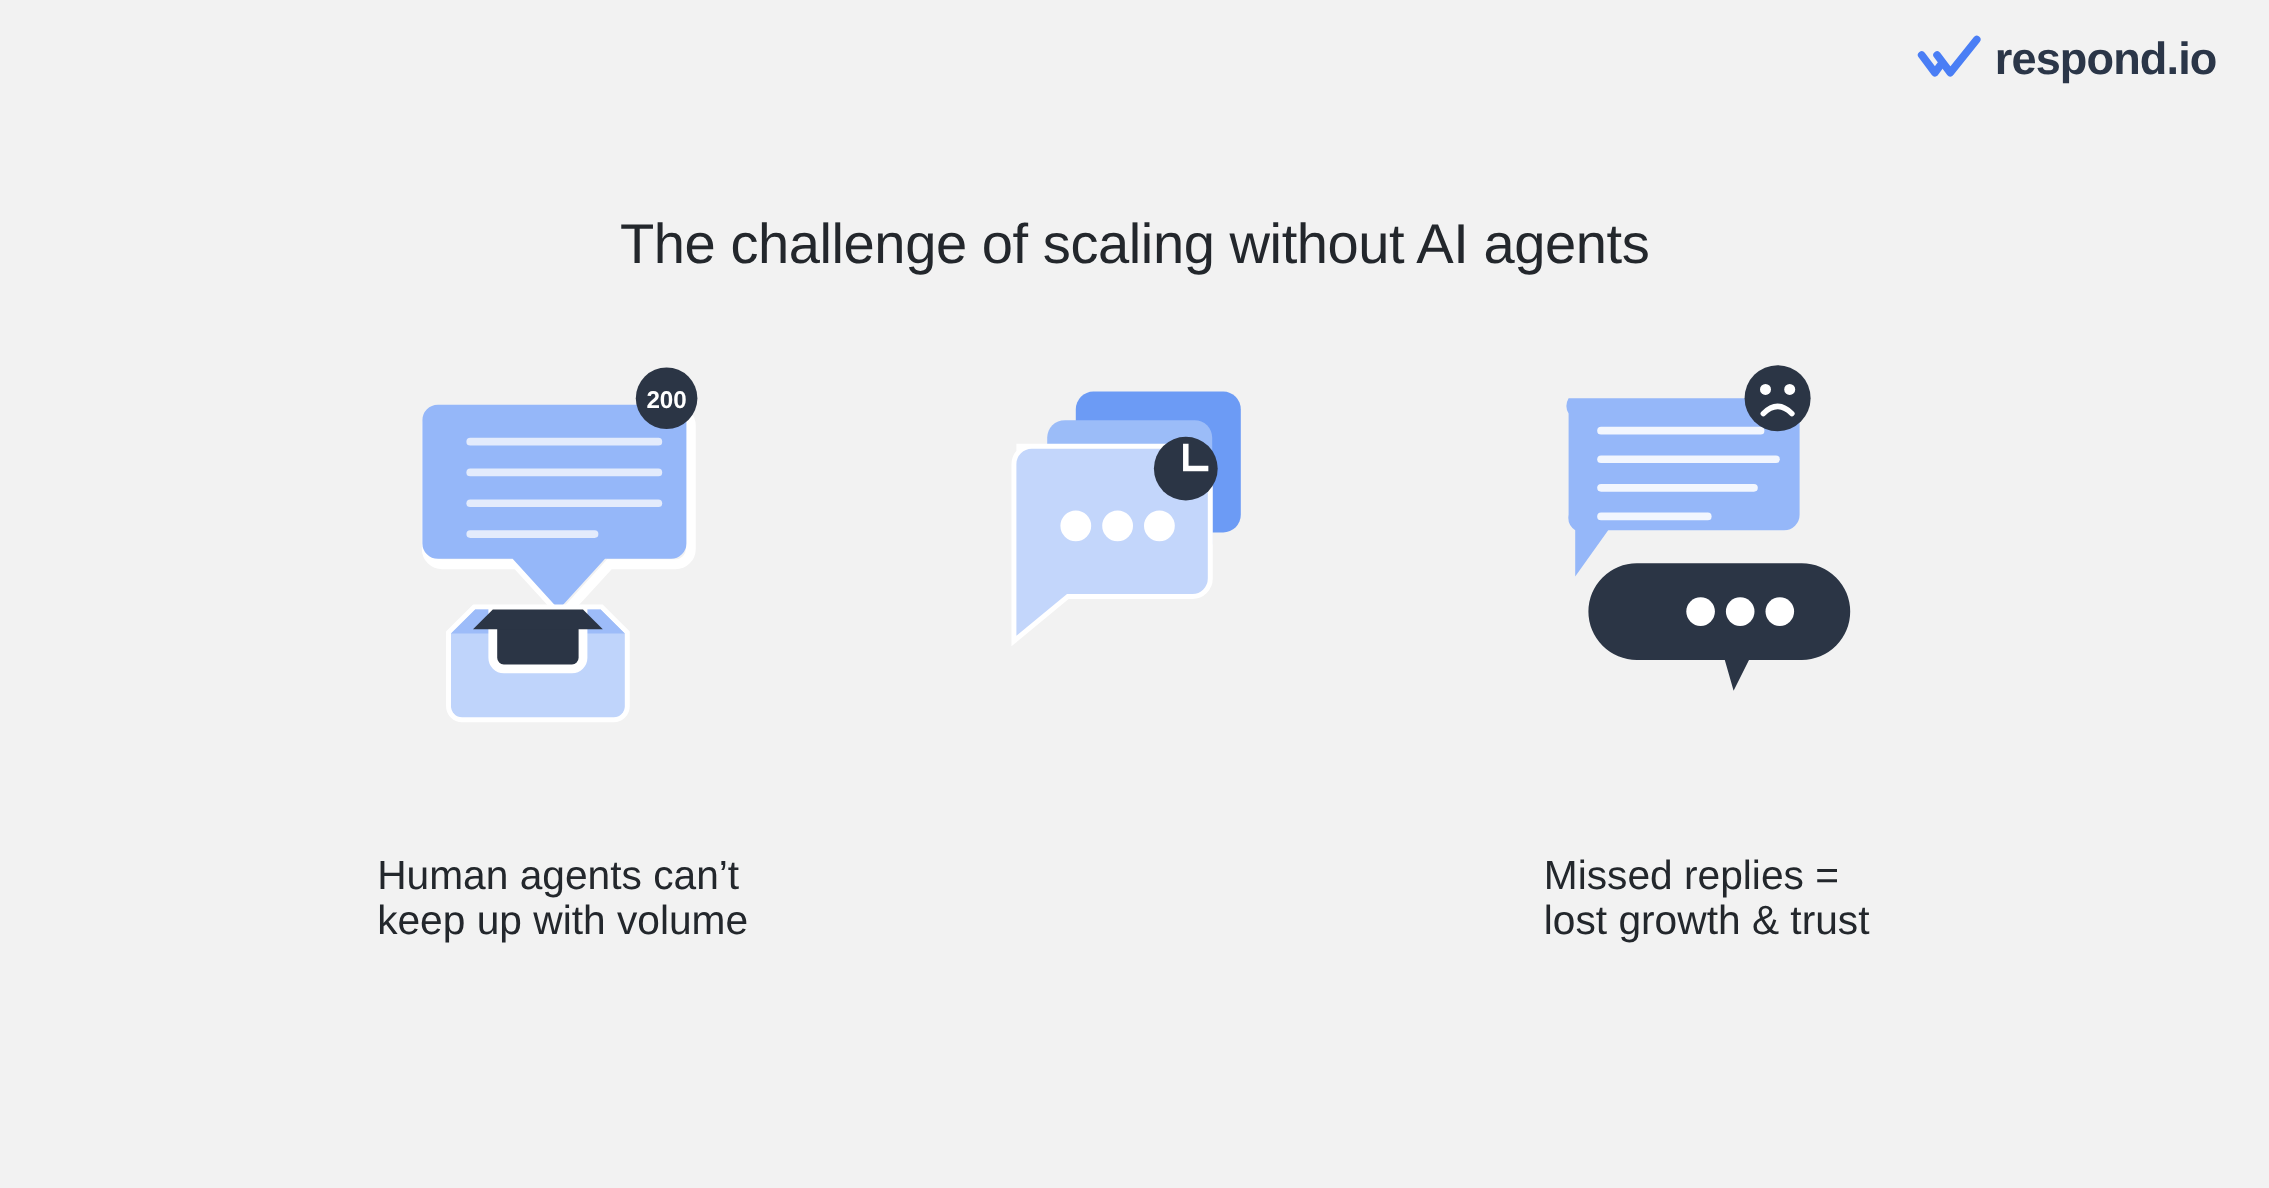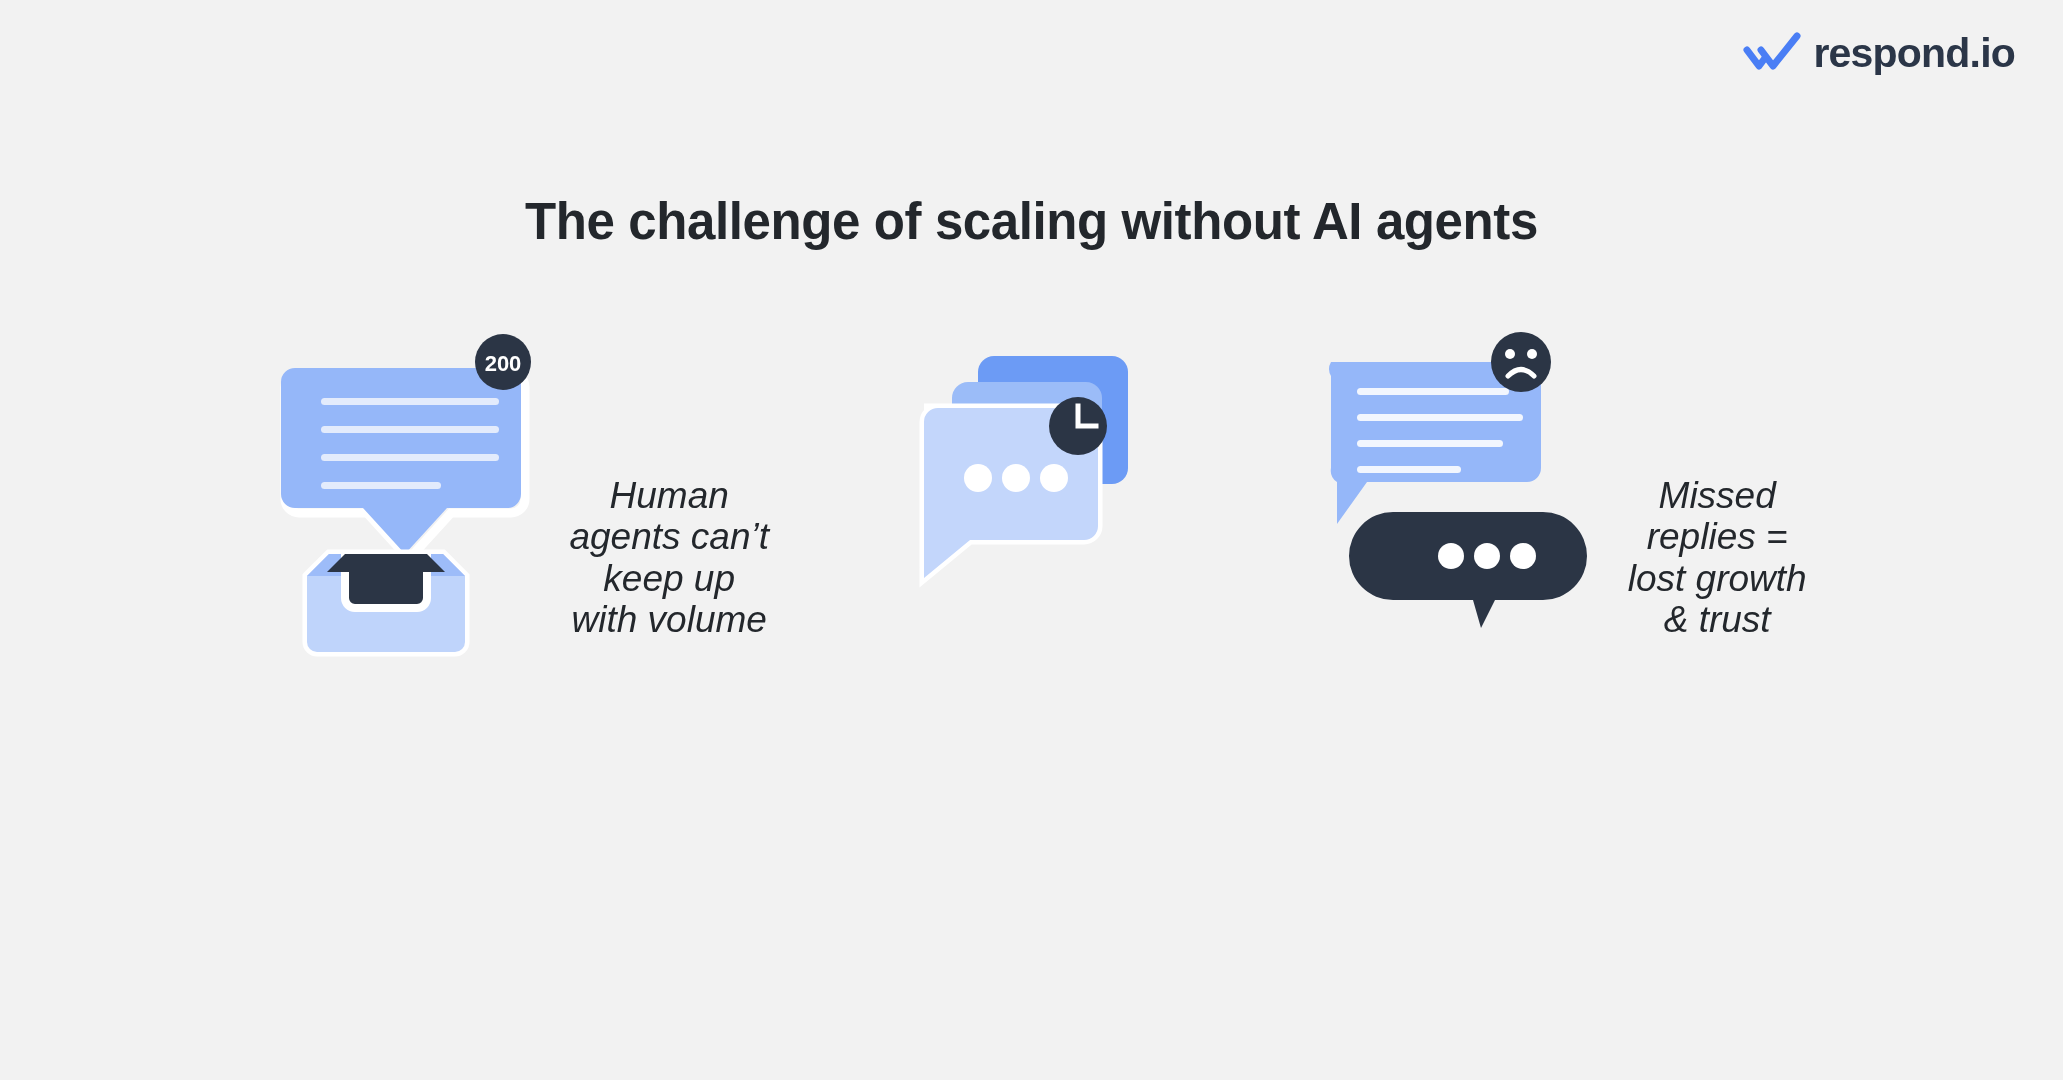--- a/index.html
+++ b/index.html
@@ -38,56 +38,55 @@
   }
 
   
   .page-title {
     position: absolute;
     top: 192px;
     left: 0;
     width: 100%;
     text-align: center;
     font-size: 51px;
-    font-weight: bold;
+    font-weight: normal;
     color: #23272c;
     letter-spacing: -0.4px;
   }
 
   
   .columns {
     position: absolute;
     top: 340px;
     left: 0;
     width: 100%;
     display: flex;
     justify-content: center;
   }
   .column {
     width: 520px;
     display: flex;
-    flex-direction: row;
+    flex-direction: column;
     align-items: center;
   }
   .art {
     height: 320px;
     width: 100%;
     position: relative;
     display: flex;
     justify-content: center;
   }
   .caption {
     margin-top: 115px;
-    text-align: center;
+    text-align: left;
     font-size: 37px;
     line-height: 1.12;
     color: #23272c;
     font-weight: normal;
     white-space: pre-line;
-    font-style: italic;
   }
 
   svg { display: block; overflow: visible; }
 </style>
 </head>
 <body>
 
 <div class="logo">
   <svg class="logo-mark" viewBox="0 0 58 44">
     <path d="M2 20 L14 36 L20 28" fill="none" stroke="#4a7ef5" stroke-width="7" stroke-linecap="round" stroke-linejoin="round"></path>

